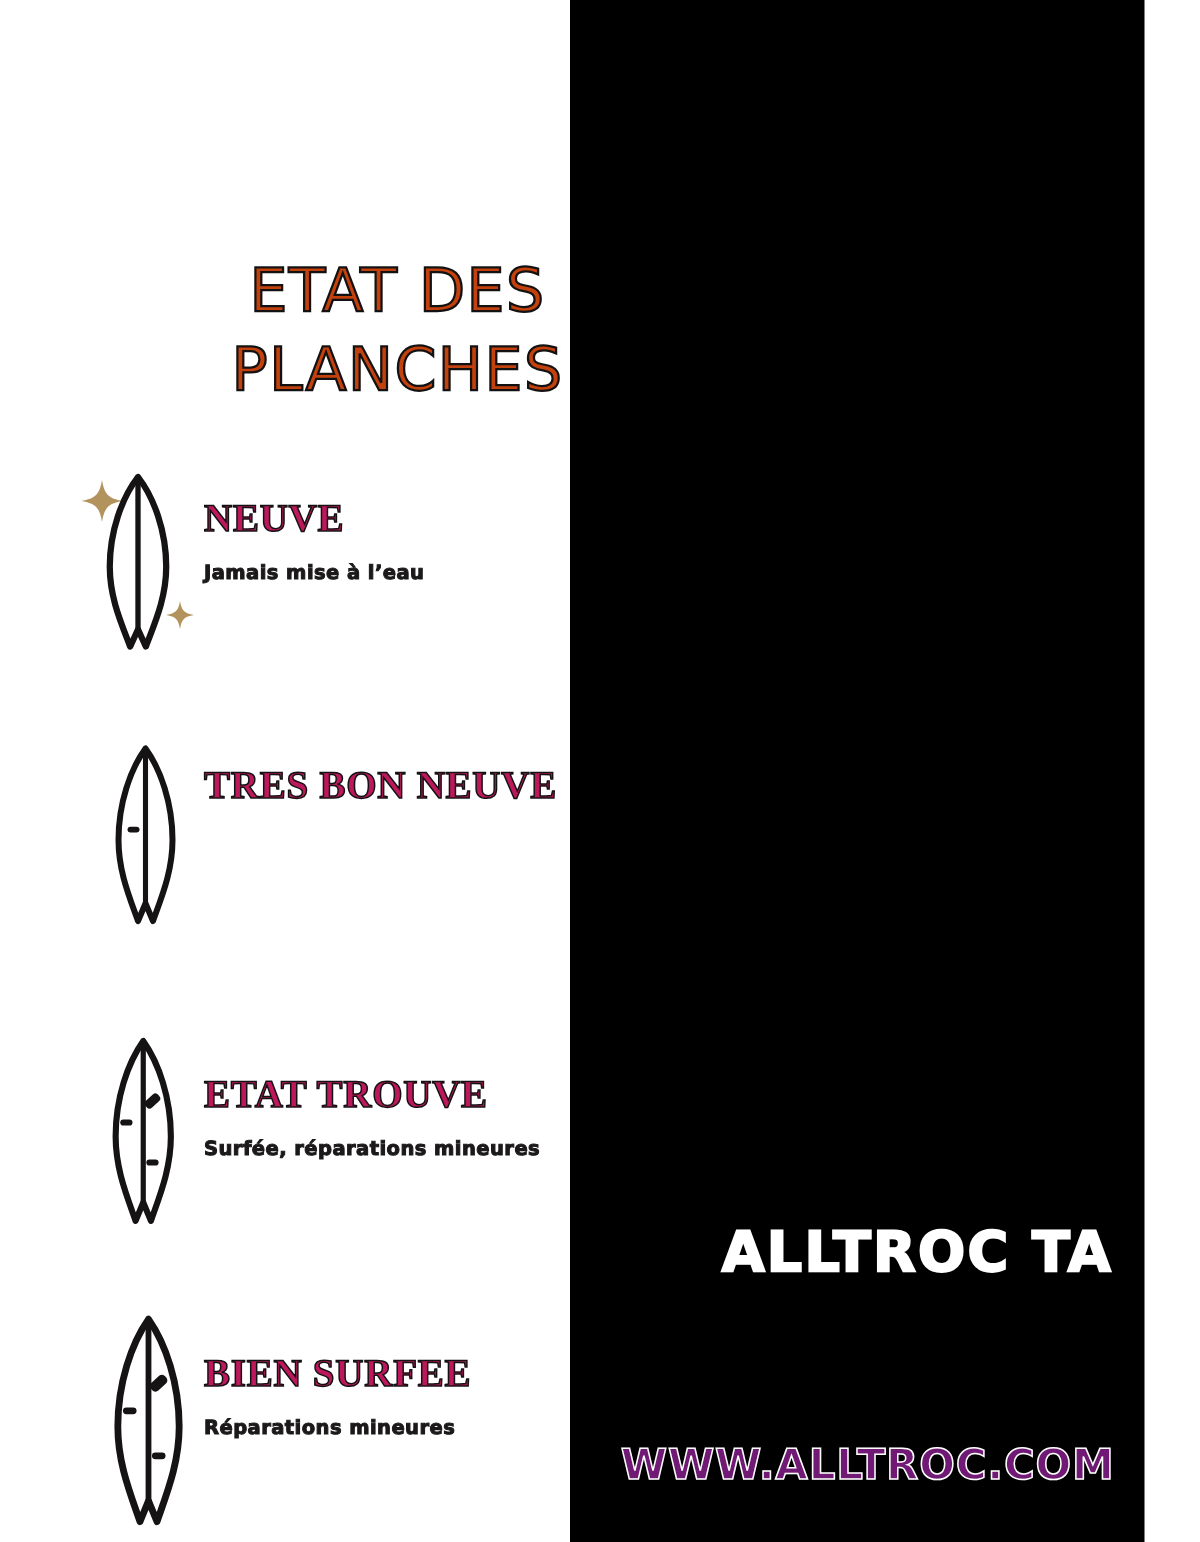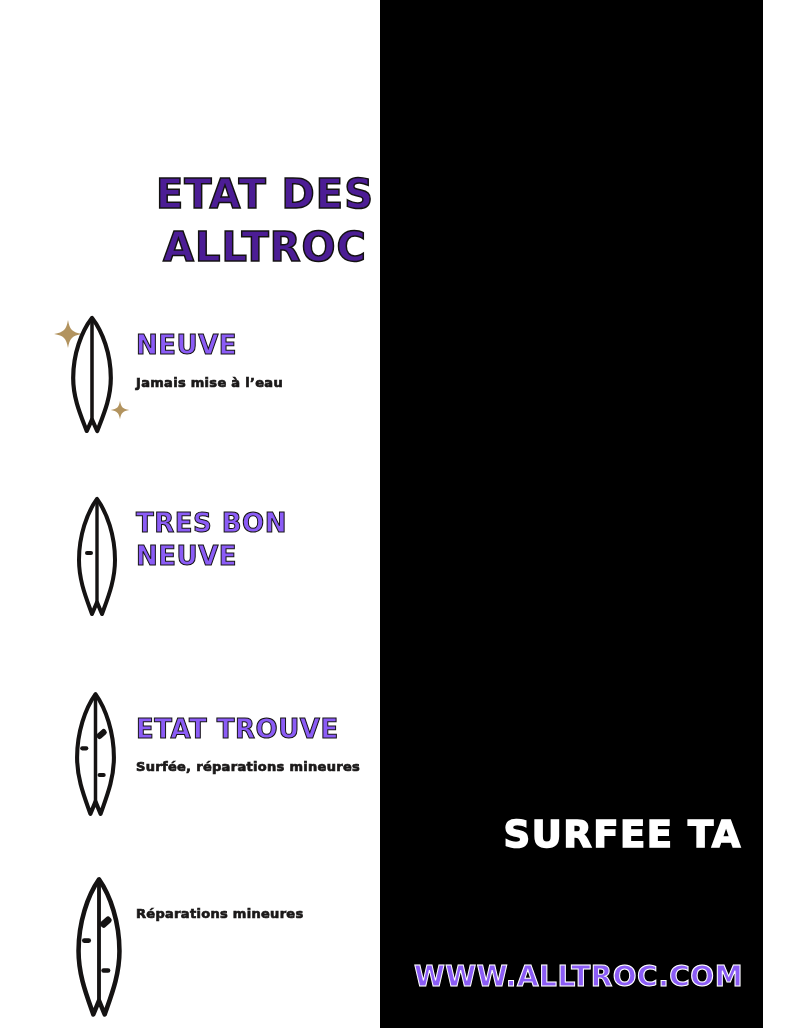--- a/index.html
+++ b/index.html
@@ -17,44 +17,45 @@
   
   .panel-black {
     position: absolute;
     left: 380px; top: 0;
     width: 383px; height: 1028px;
     background: #000000;
   }
 
   
   .display {
-    font-weight: 700;
-    color: #4c1d95;
+    font-weight: 400;
+    color: #c2410c;
     -webkit-text-stroke: 1.5px #131111;
     letter-spacing: 1px;
   }
 
   .title {
     position: absolute;
     left: 95px; top: 168px;
     width: 340px;
     text-align: center;
     font-size: 40px;
     line-height: 53px;
   }
 
   .cond-text { position: absolute; left: 136px; width: 240px; }
   .cond-label {
     font-weight: 900;
     font-size: 26px;
-    color: #8b5cf6;
+    color: #be185d;
     -webkit-text-stroke: 1px #131111;
     letter-spacing: 0.5px;
     line-height: 33px;
     margin-bottom: 6px;
+    font-family: Liberation Serif, serif;
   }
   .cond-desc {
     font-weight: 800;
     font-size: 13px;
     color: #1b1919;
     -webkit-text-stroke: 0.7px #1b1919;
     letter-spacing: 0.3px;
     line-height: 30px;
     max-width: 232px;
   }
@@ -82,37 +83,37 @@
     font-weight: 900;
     font-size: 37px;
     line-height: 61px;
     letter-spacing: 1.5px;
     -webkit-text-stroke: 1.5px #ffffff;
   }
   .website {
     position: absolute;
     right: 57px; top: 960px;
     text-align: right;
-    color: #8b5cf6;
+    color: #701a75;
     font-weight: 900;
     font-size: 28px;
     letter-spacing: 0.5px;
     -webkit-text-stroke: 1px #ffffff;
   }
 </style>
 </head>
 <body>
 
 <div class="flyer">
 
   <section>
 
     <h1 class="title display">
       <span>ETAT DES</span><br>
-      <span>ALLTROC</span>
+      <span>PLANCHES</span>
     </h1>
 
     <svg class="sparkle sparkle-big" viewBox="-14 -14 28 28" preserveAspectRatio="none">
       <path d="M0 -13 C1.5 -4 4 -1.5 13 0 C4 1.5 1.5 4 0 13 C-1.5 4 -4 1.5 -13 0 C-4 -1.5 -1.5 -4 0 -13 Z" fill="#b2935e"></path>
     </svg>
     <svg class="sparkle sparkle-small" viewBox="-14 -14 28 28" preserveAspectRatio="none">
       <path d="M0 -13 C1.5 -4 4 -1.5 13 0 C4 1.5 1.5 4 0 13 C-1.5 4 -4 1.5 -13 0 C-4 -1.5 -1.5 -4 0 -13 Z" fill="#b2935e"></path>
     </svg>
     <svg class="board board-1" viewBox="0 0 44 124" preserveAspectRatio="none" fill="none" stroke="#151313" stroke-width="4" stroke-linejoin="round" stroke-linecap="round">
       <path d="M22 3 C12 17 4 40 4 65 C4 86 11 103 17 120 L22 108 L27 120 C33 103 40 86 40 65 C40 40 32 17 22 3 Z"></path>
@@ -149,26 +150,27 @@
     <svg class="board board-4" viewBox="0 0 44 124" preserveAspectRatio="none" fill="none" stroke="#151313" stroke-width="4" stroke-linejoin="round" stroke-linecap="round">
       <path d="M22 3 C12 17 4 40 4 65 C4 86 11 103 17 120 L22 108 L27 120 C33 103 40 86 40 65 C40 40 32 17 22 3 Z"></path>
       <path d="M22 6 L22 108" stroke-width="3.4"></path>
       <rect x="7" y="54" width="8" height="4" rx="2" fill="#151313" stroke="none"></rect>
       <g transform="rotate(-42 28 40)">
           <rect x="22.5" y="37" width="11" height="6" rx="2.5" fill="#151313" stroke="none"></rect>
         </g>
       <rect x="24" y="80" width="8" height="4" rx="2" fill="#151313" stroke="none"></rect>
     </svg>
     <div class="cond-text text-4">
+      <div class="cond-label">BIEN SURFEE</div>
       <div class="cond-desc">Réparations mineures</div>
     </div>
 
   </section>
 
   <aside class="panel-black"></aside>
 
   <div class="brand-heading">
-    <div>SURFEE TA</div>
+    <div>ALLTROC TA</div>
   </div>
 
   <div class="website">WWW.ALLTROC.COM</div>
 
 </div>
 
 </body></html>

